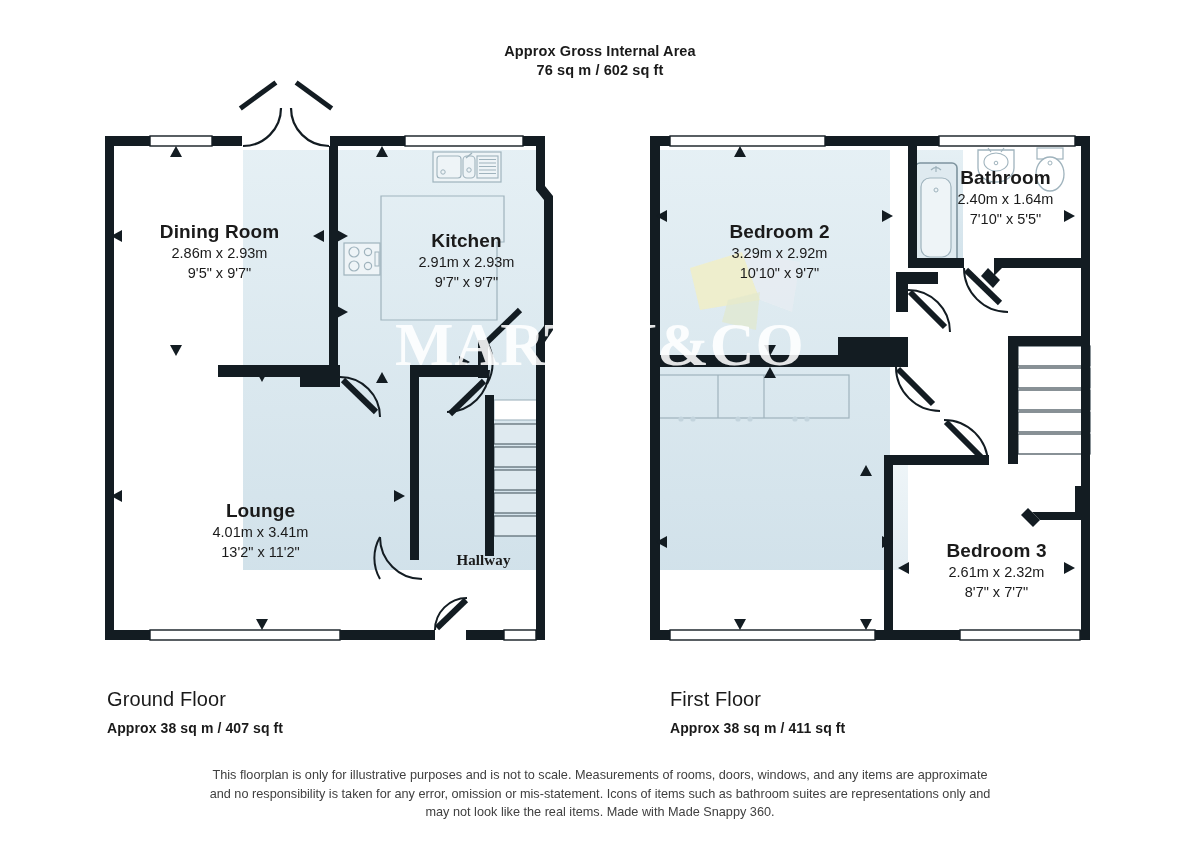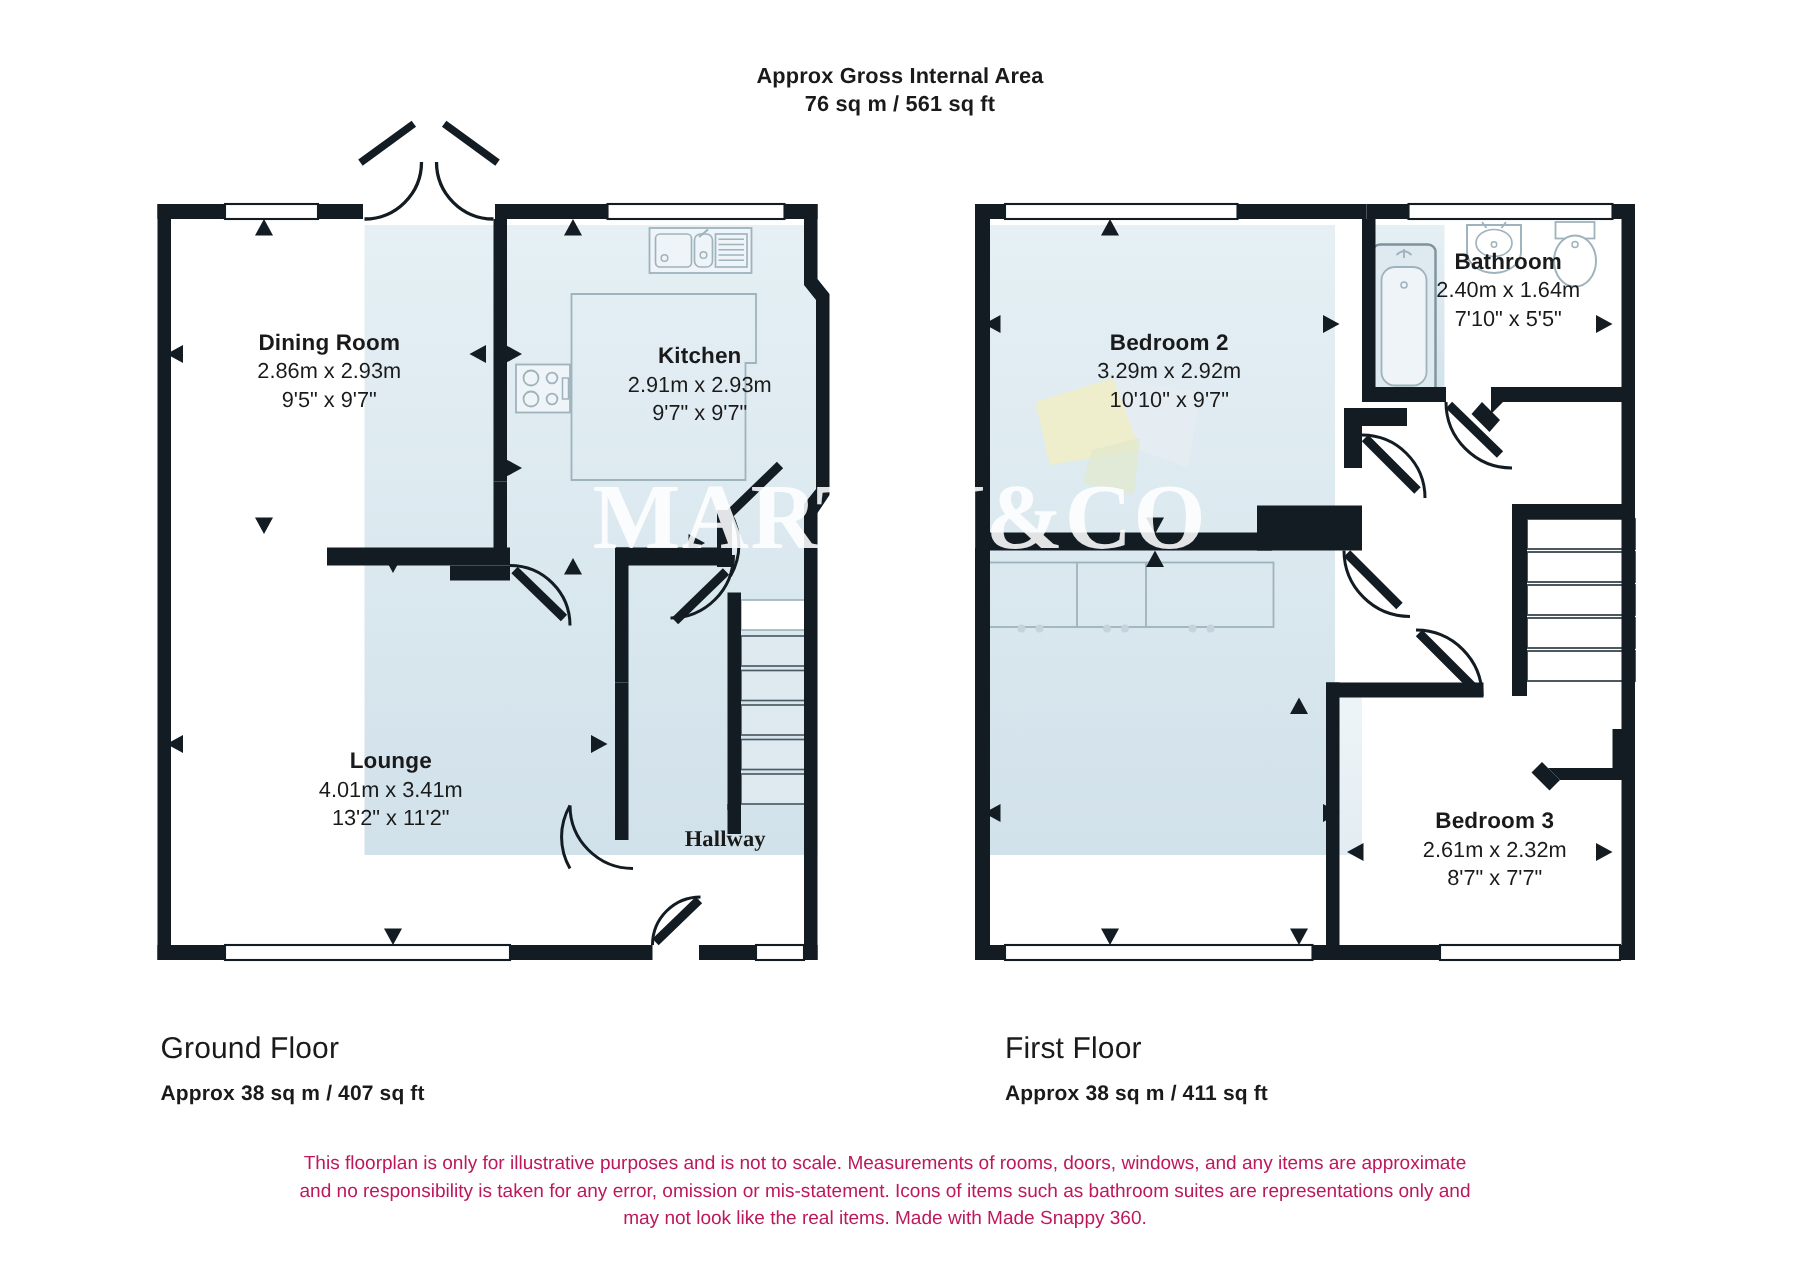--- a/index.html
+++ b/index.html
@@ -43,21 +43,21 @@
 
   
   .room-label {
     position: absolute;
     text-align: center;
     line-height: 1.33;
     white-space: nowrap;
     pointer-events: none;
   }
   .room-label .rname {
-    font-size: 15px;
+    font-size: 19px;
     font-weight: bold;
     display: block;
     letter-spacing: .1px;
   }
   .room-label .rdim {
     font-size: 14.5px;
     font-weight: normal;
     display: block;
   }
   .room-label.single .rname { font-size: 15px; font-family: Liberation Serif, serif; }
@@ -78,37 +78,37 @@
     font-weight: bold;
     display: block;
     margin-top: 9px;
     letter-spacing: .1px;
   }
 
   
   .disclaimer {
     position: absolute;
     top: 766px;
-    left: 120px;
+    left: 130px;
     width: 940px;
     text-align: center;
     font-size: 12.7px;
     line-height: 18.5px;
-    color: #be185d;
+    color: #404040;
   }
   .disclaimer span { display: block; }
 </style>
 </head>
 <body>
 
 <div id="page">
 
   <div class="header">
     <div>Approx Gross Internal Area</div>
-    <div>76 sq m / 561 sq ft</div>
+    <div>76 sq m / 602 sq ft</div>
   </div>
 
   <svg id="plan" width="1200" height="842" viewBox="0 0 1200 842">
     <defs>
       <linearGradient id="tintGrad" x1="0" y1="0" x2="0" y2="1">
         <stop offset="0%" stop-color="#e4eff4"></stop>
         <stop offset="100%" stop-color="#cfe0e9"></stop>
       </linearGradient>
       <clipPath id="gfClip">
         <rect x="105" y="130" width="440" height="510"></rect>

